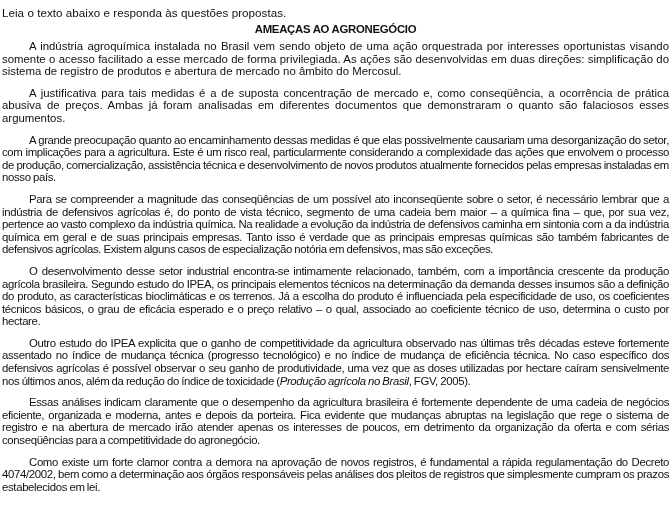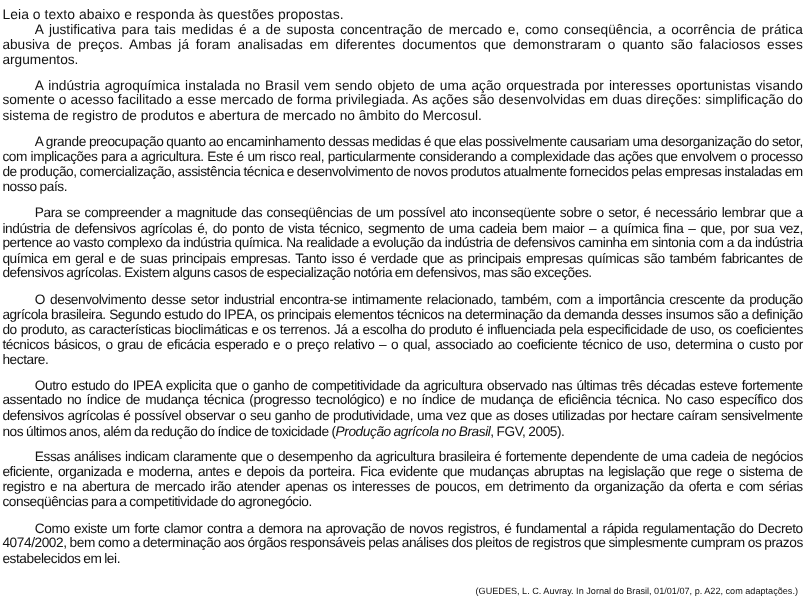--- a/index.html
+++ b/index.html
@@ -20,23 +20,24 @@
   .source {
     text-align: right; font-size: 7.6px; line-height: 10px; margin-top: 2px; padding-right: 4px;
   }
   em { }
 </style>
 </head>
 <body>
 
 <div class="page">
   <div class="intro">Leia o texto abaixo e responda às questões propostas.</div>
+  <div class="title">AMEAÇAS AO AGRONEGÓCIO</div>
 
+  <p class="para">A indústria agroquímica instalada no Brasil vem sendo objeto de uma ação orquestrada por interesses oportunistas visando somente o acesso facilitado a esse mercado de forma privilegiada. As ações são desenvolvidas em duas direções: simplificação do sistema de registro de produtos e abertura de mercado no âmbito do Mercosul.</p>
   <p class="para">A justificativa para tais medidas é a de suposta concentração de mercado e, como conseqüência, a ocorrência de prática abusiva de preços. Ambas já foram analisadas em diferentes documentos que demonstraram o quanto são falaciosos esses argumentos.</p>
-  <p class="para">A indústria agroquímica instalada no Brasil vem sendo objeto de uma ação orquestrada por interesses oportunistas visando somente o acesso facilitado a esse mercado de forma privilegiada. As ações são desenvolvidas em duas direções: simplificação do sistema de registro de produtos e abertura de mercado no âmbito do Mercosul.</p>
   <p class="para tight">A grande preocupação quanto ao encaminhamento dessas medidas é que elas possivelmente causariam uma desorganização do setor, com implicações para a agricultura. Este é um risco real, particularmente considerando a complexidade das ações que envolvem o processo de produção, comercialização, assistência técnica e desenvolvimento de novos produtos atualmente fornecidos pelas empresas instaladas em nosso país.</p>
   <p class="para tight">Para se compreender a magnitude das conseqüências de um possível ato inconseqüente sobre o setor, é necessário lembrar que a indústria de defensivos agrícolas é, do ponto de vista técnico, segmento de uma cadeia bem maior – a química fina – que, por sua vez, pertence ao vasto complexo da indústria química. Na realidade a evolução da indústria de defensivos caminha em sintonia com a da indústria química em geral e de suas principais empresas. Tanto isso é verdade que as principais empresas químicas são também fabricantes de defensivos agrícolas. Existem alguns casos de especialização notória em defensivos, mas são exceções.</p>
   <p class="para tight">O desenvolvimento desse setor industrial encontra-se intimamente relacionado, também, com a importância crescente da produção agrícola brasileira. Segundo estudo do IPEA, os principais elementos técnicos na determinação da demanda desses insumos são a definição do produto, as características bioclimáticas e os terrenos. Já a escolha do produto é influenciada pela especificidade de uso, os coeficientes técnicos básicos, o grau de eficácia esperado e o preço relativo – o qual, associado ao coeficiente técnico de uso, determina o custo por hectare.</p>
   <p class="para tight"><span>Outro estudo do IPEA explicita que o ganho de competitividade da agricultura observado nas últimas três décadas esteve fortemente assentado no índice de mudança técnica (progresso tecnológico) e no índice de mudança de eficiência técnica. No caso específico dos defensivos agrícolas é possível observar o seu ganho de produtividade, uma vez que as doses utilizadas por hectare caíram sensivelmente nos últimos anos, além da redução do índice de toxicidade (</span><em>Produção agrícola no Brasil</em><span>, FGV, 2005).</span></p>
   <p class="para tight">Essas análises indicam claramente que o desempenho da agricultura brasileira é fortemente dependente de uma cadeia de negócios eficiente, organizada e moderna, antes e depois da porteira. Fica evidente que mudanças abruptas na legislação que rege o sistema de registro e na abertura de mercado irão atender apenas os interesses de poucos, em detrimento da organização da oferta e com sérias conseqüências para a competitividade do agronegócio.</p>
   <p class="para tight" style="margin-bottom:16px">Como existe um forte clamor contra a demora na aprovação de novos registros, é fundamental a rápida regulamentação do Decreto 4074/2002, bem como a determinação aos órgãos responsáveis pelas análises dos pleitos de registros que simplesmente cumpram os prazos estabelecidos em lei.</p>
 
   <div class="source">(GUEDES, L. C. Auvray. In Jornal do Brasil, 01/01/07, p. A22, com adaptações.)</div>
 </div>
 

